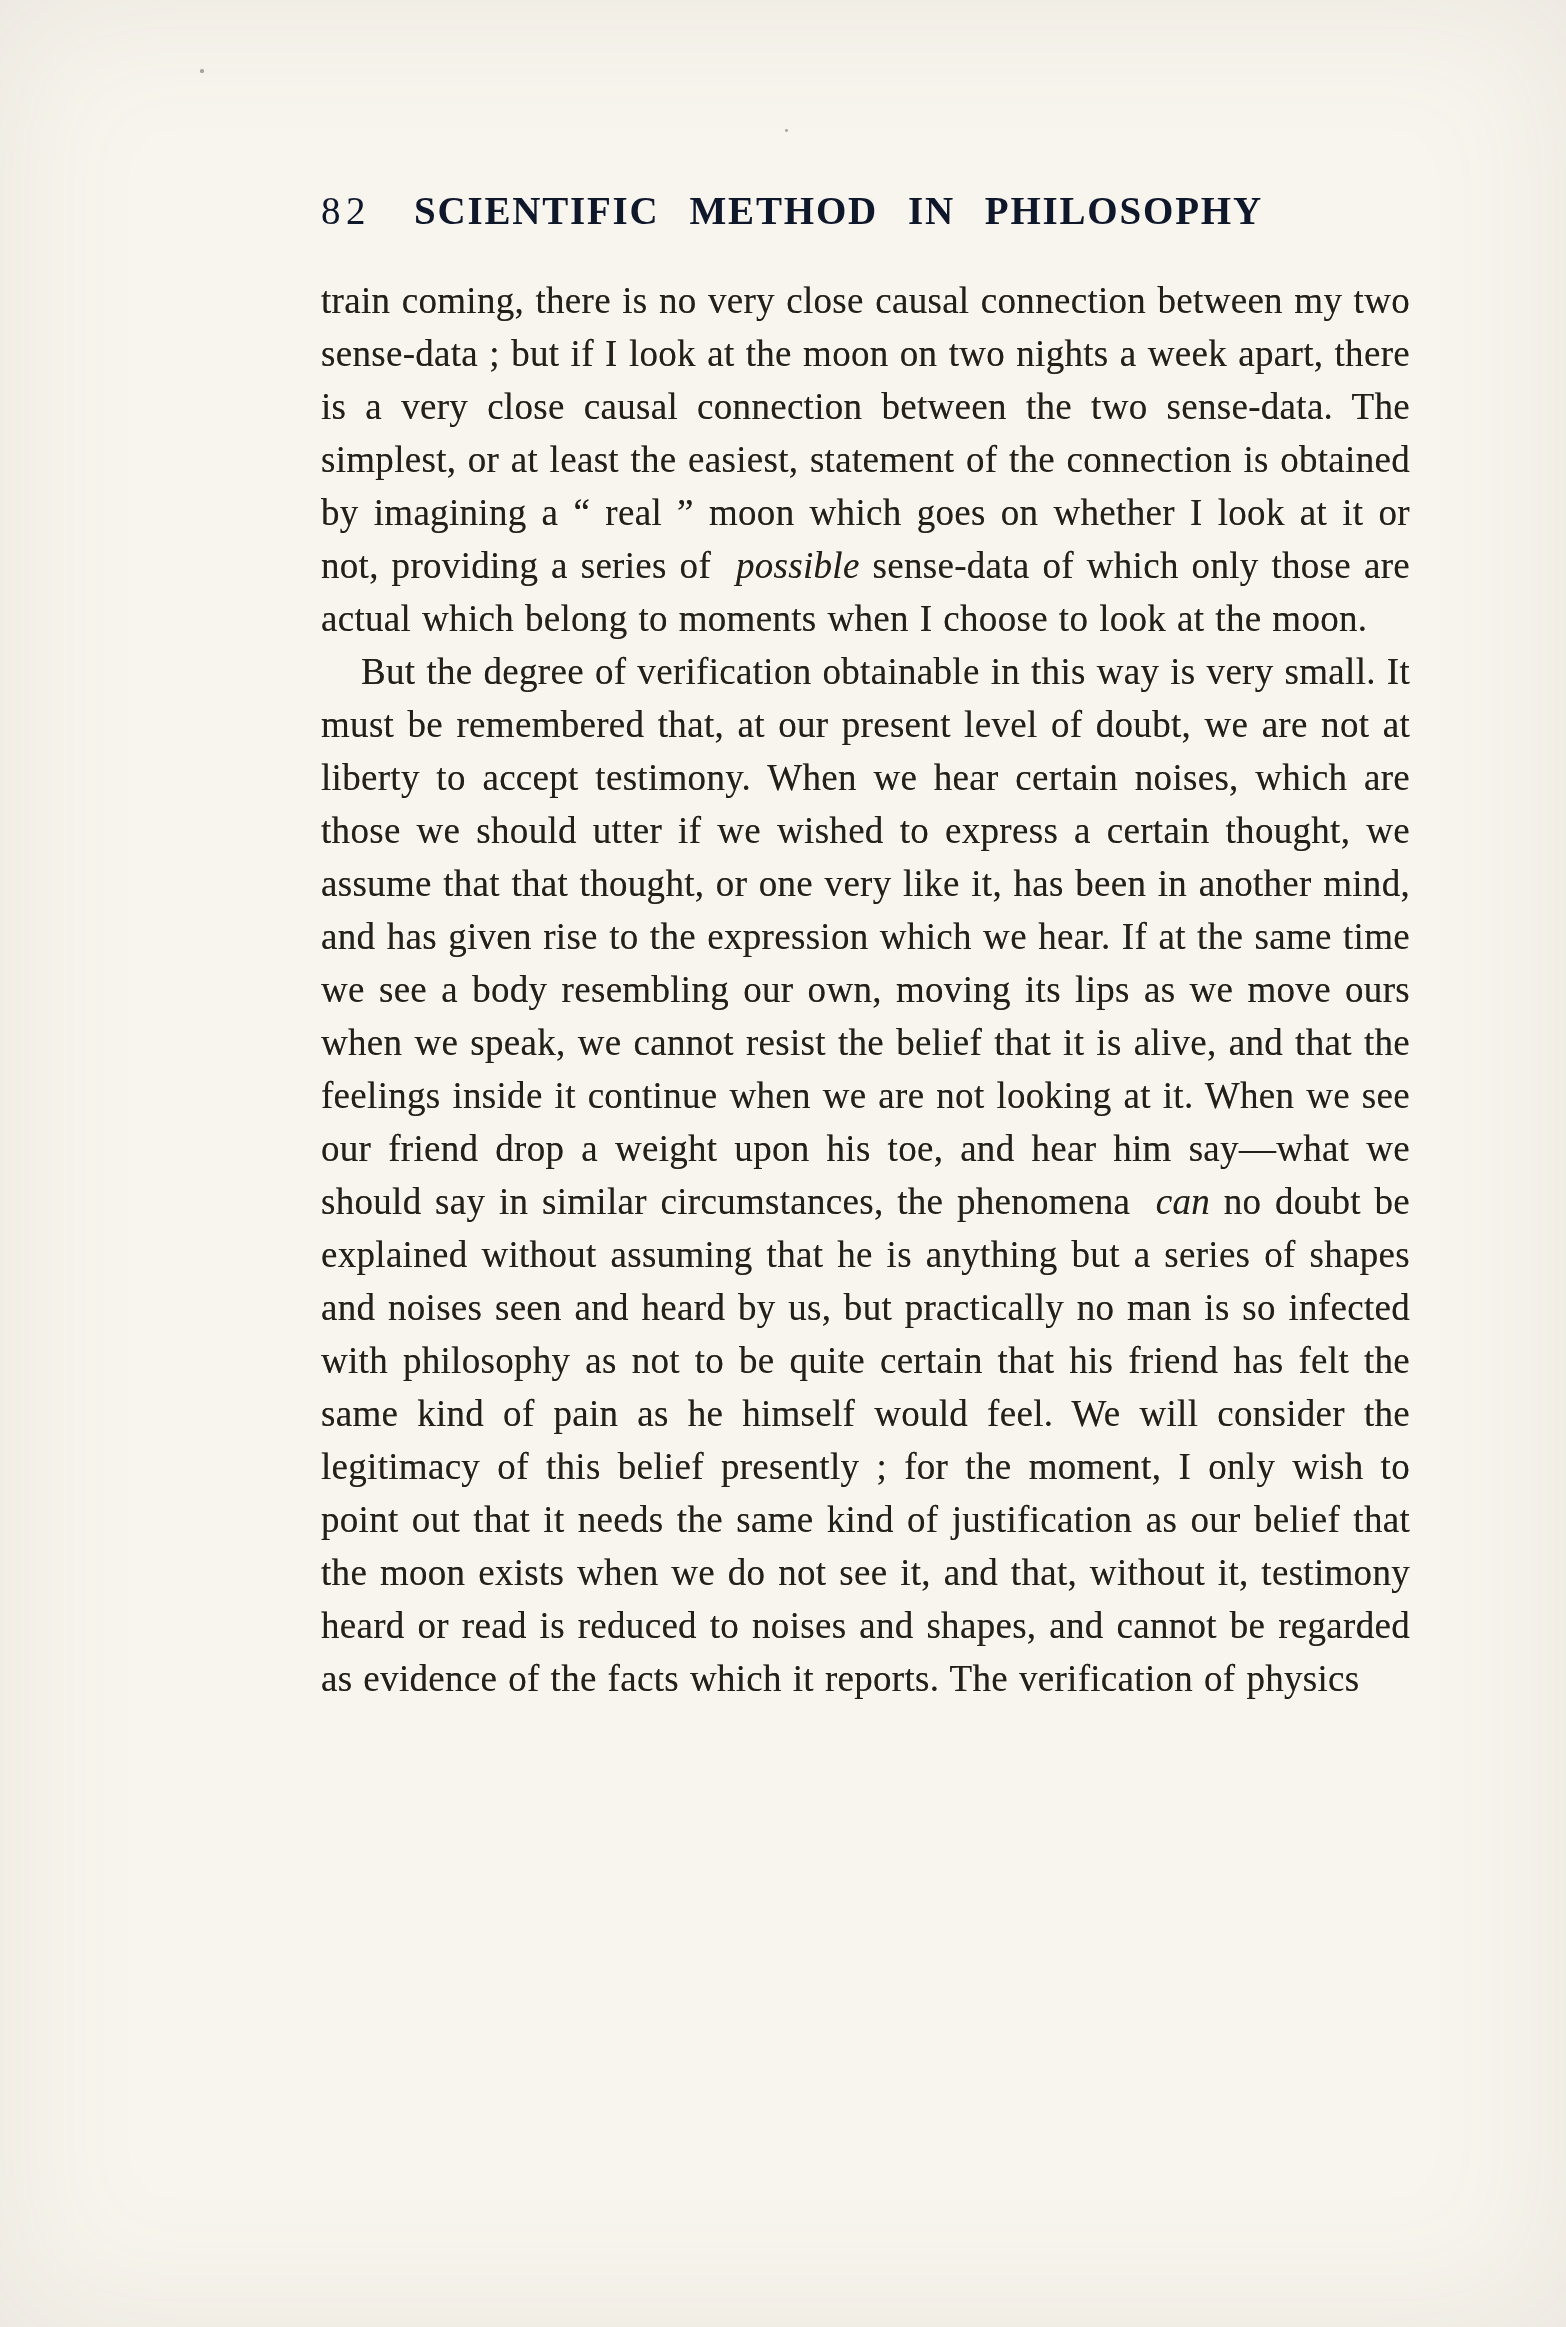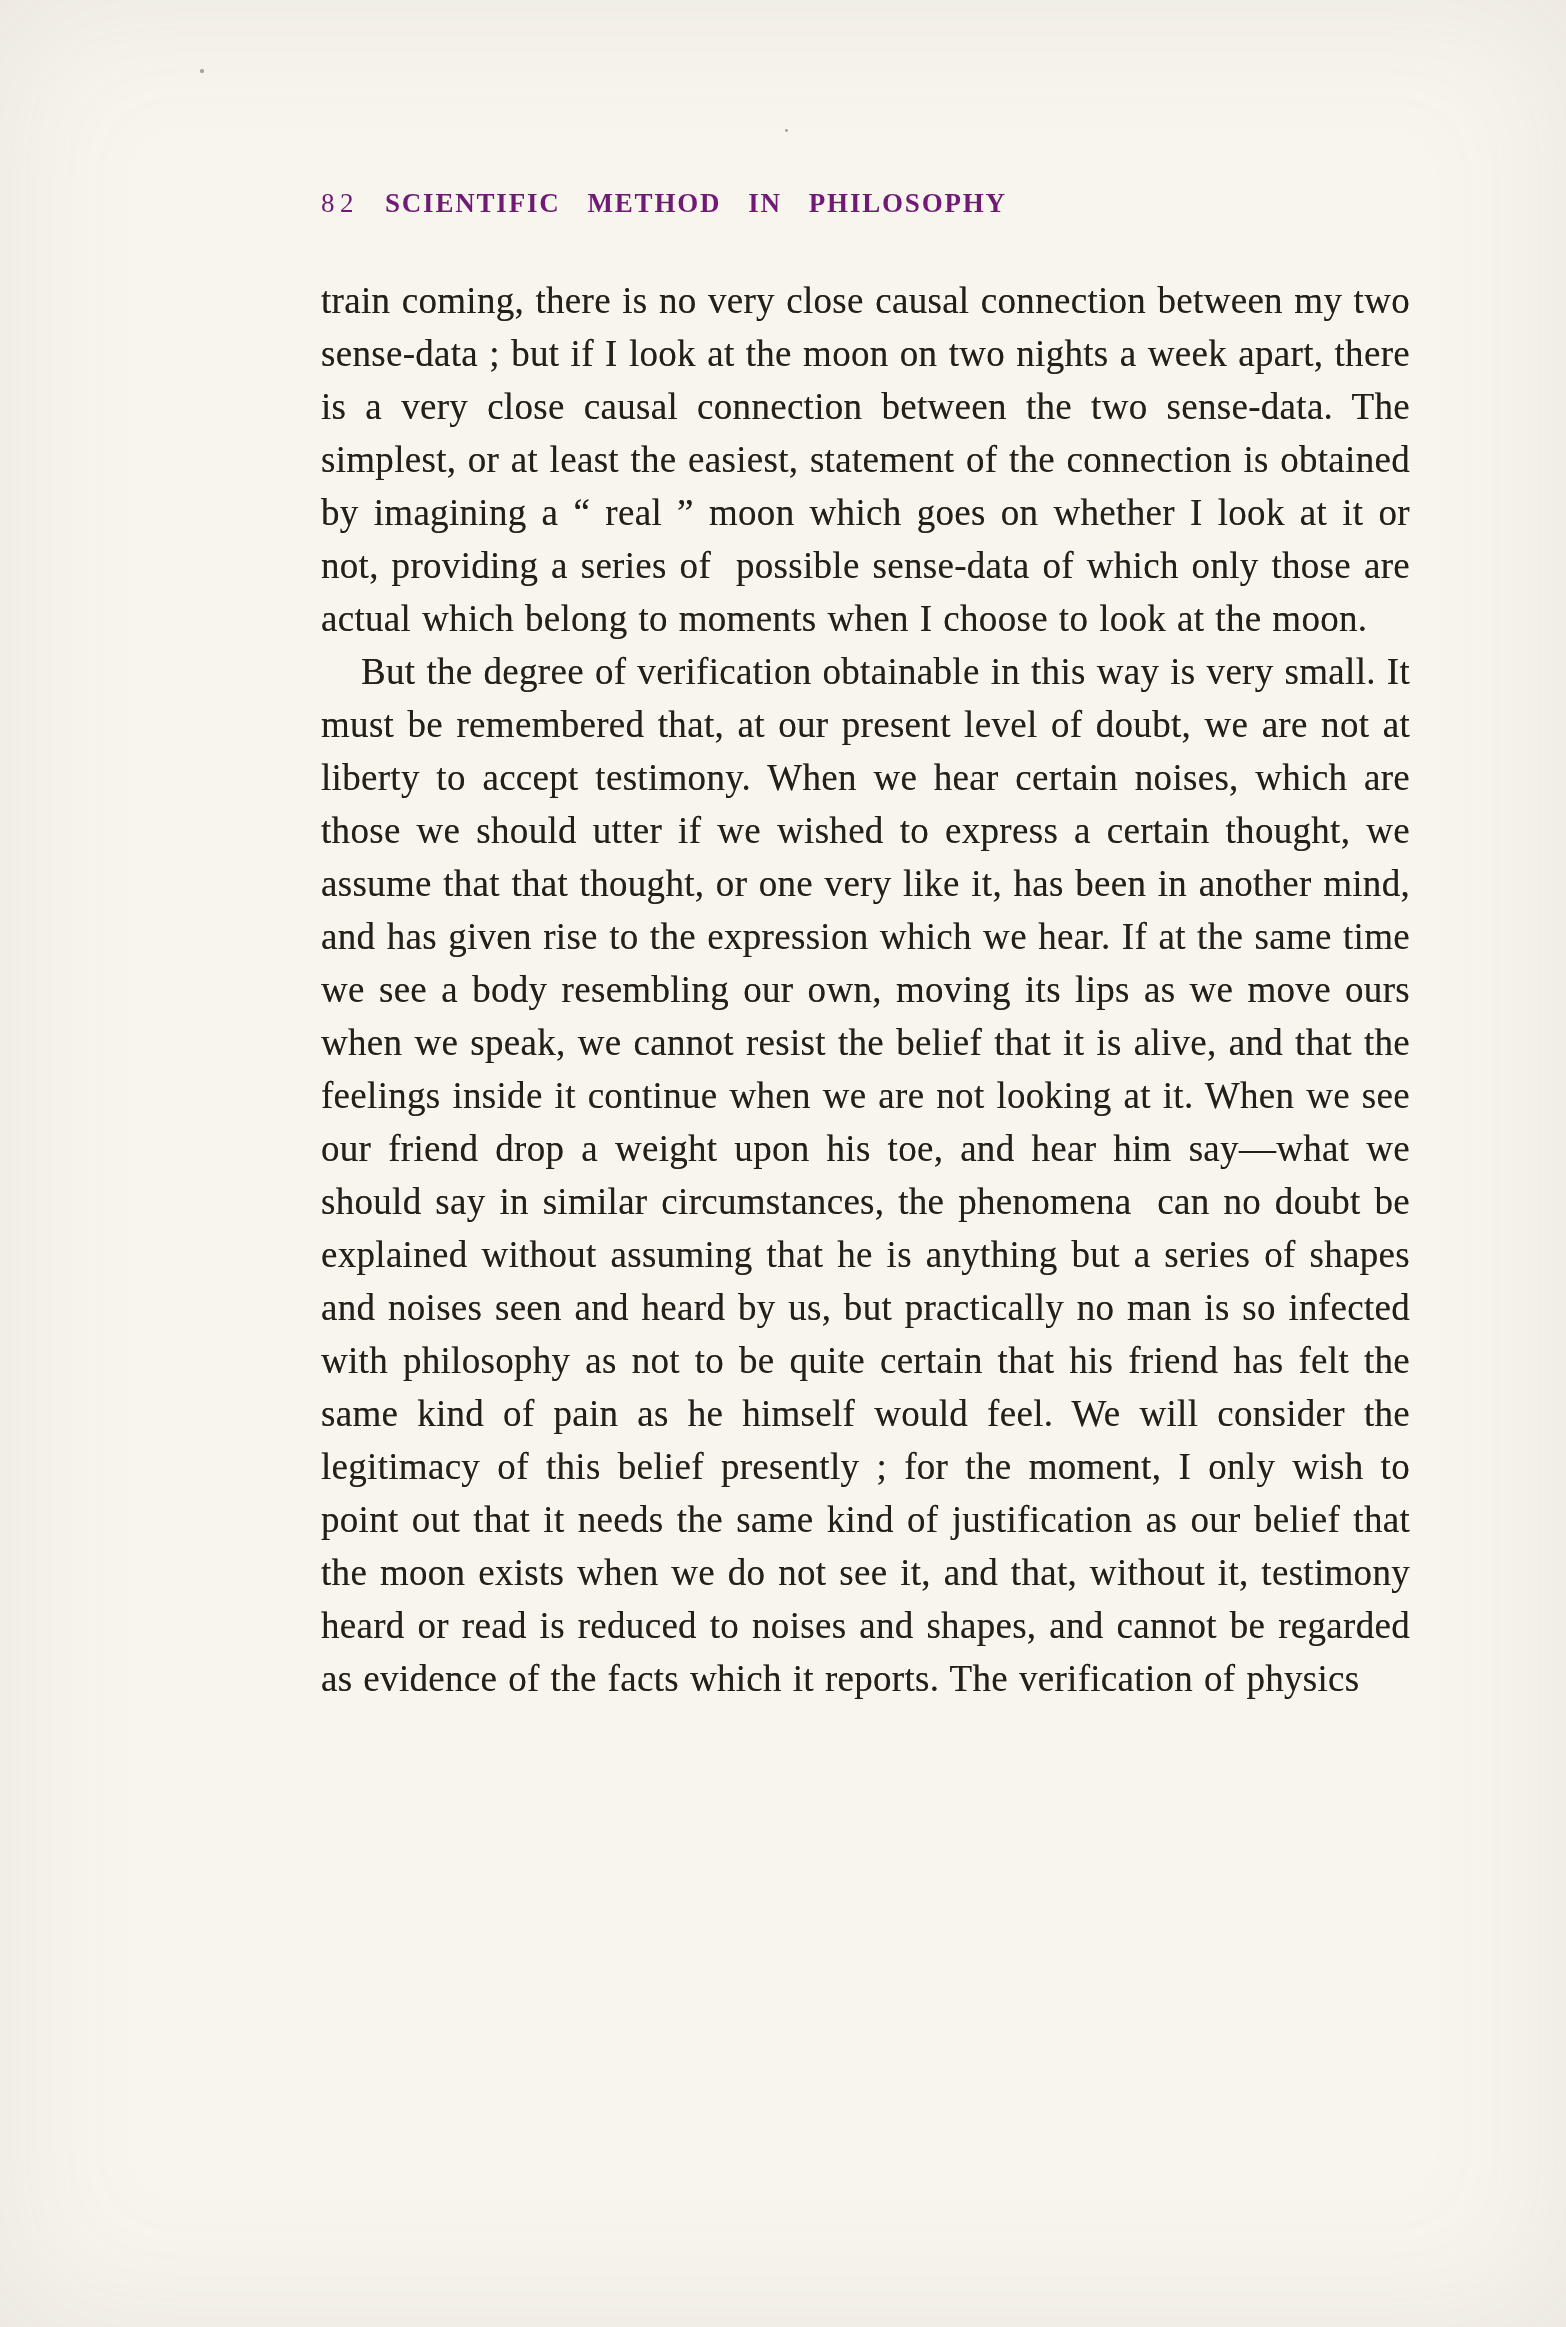--- a/index.html
+++ b/index.html
@@ -18,23 +18,24 @@
     overflow: hidden;
     box-shadow: inset 0 0 147px rgba(120,110,90,0.10);
   }
   .running-head {
     position: absolute;
     left: 321px;
     top: 188px;
     width: 1093px;
     display: flex;
     align-items: baseline;
-    font-size: 27px;
-    color: #701a75;
+    font-size: 39px;
+    color: #0f172a;
     white-space: nowrap;
+    gap: 17px;
   }
   .page-number {
     letter-spacing: 5.5px;
     margin-right: 26px;
   }
   .running-title {
     letter-spacing: 1.8px;
     word-spacing: 18.4px;
     font-weight: bold;
   }
@@ -52,20 +53,21 @@
     color: #232019;
     text-shadow: 0 0 0.4px rgba(35,32,25,0.55);
   }
   .text-block p {
     margin: 0;
   }
   .text-block p.indent {
     text-indent: 40px;
   }
   .it {
+    font-style: italic;
     margin-left: 12px;
   }
   .speck {
     position: absolute;
     border-radius: 50%;
     background: rgba(70,65,55,0.45);
   }
 </style>
 </head>
 <body>

